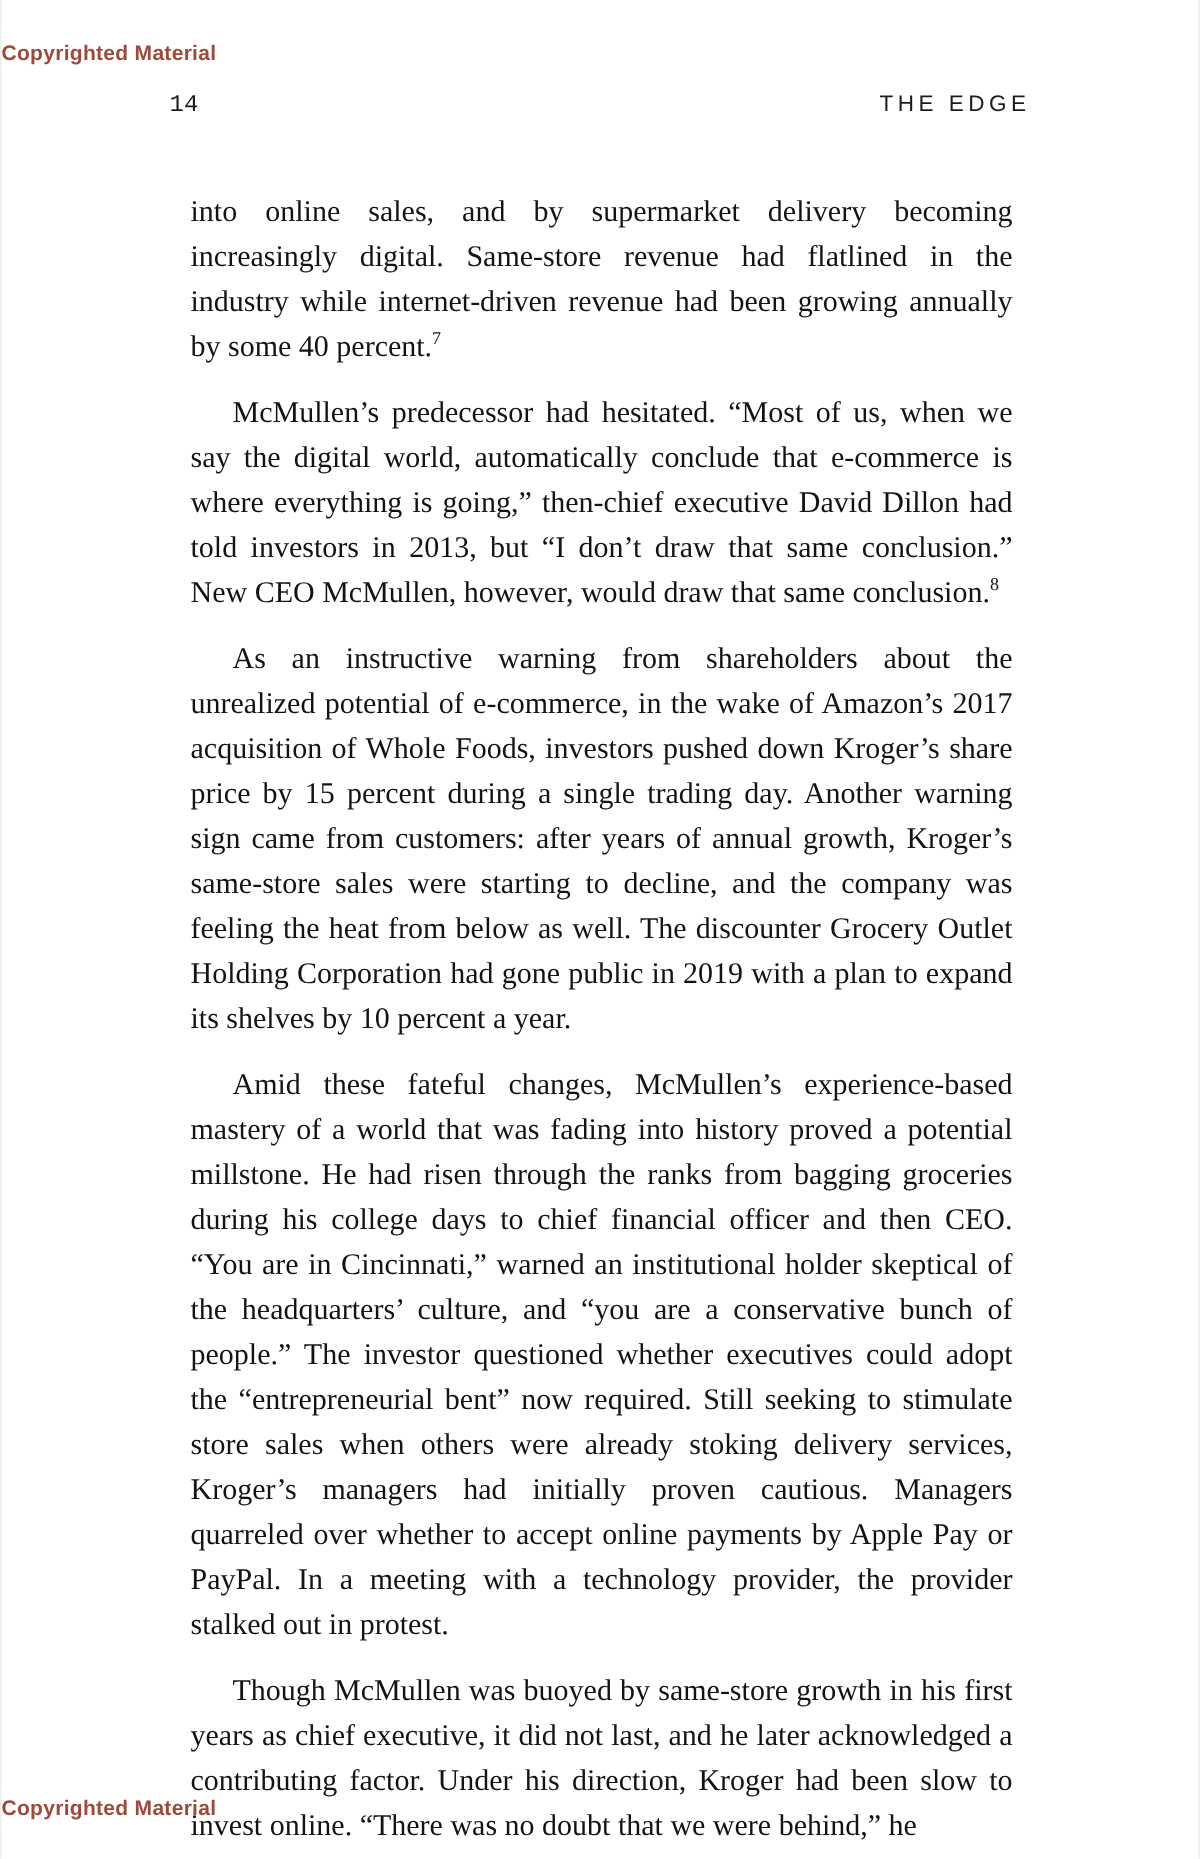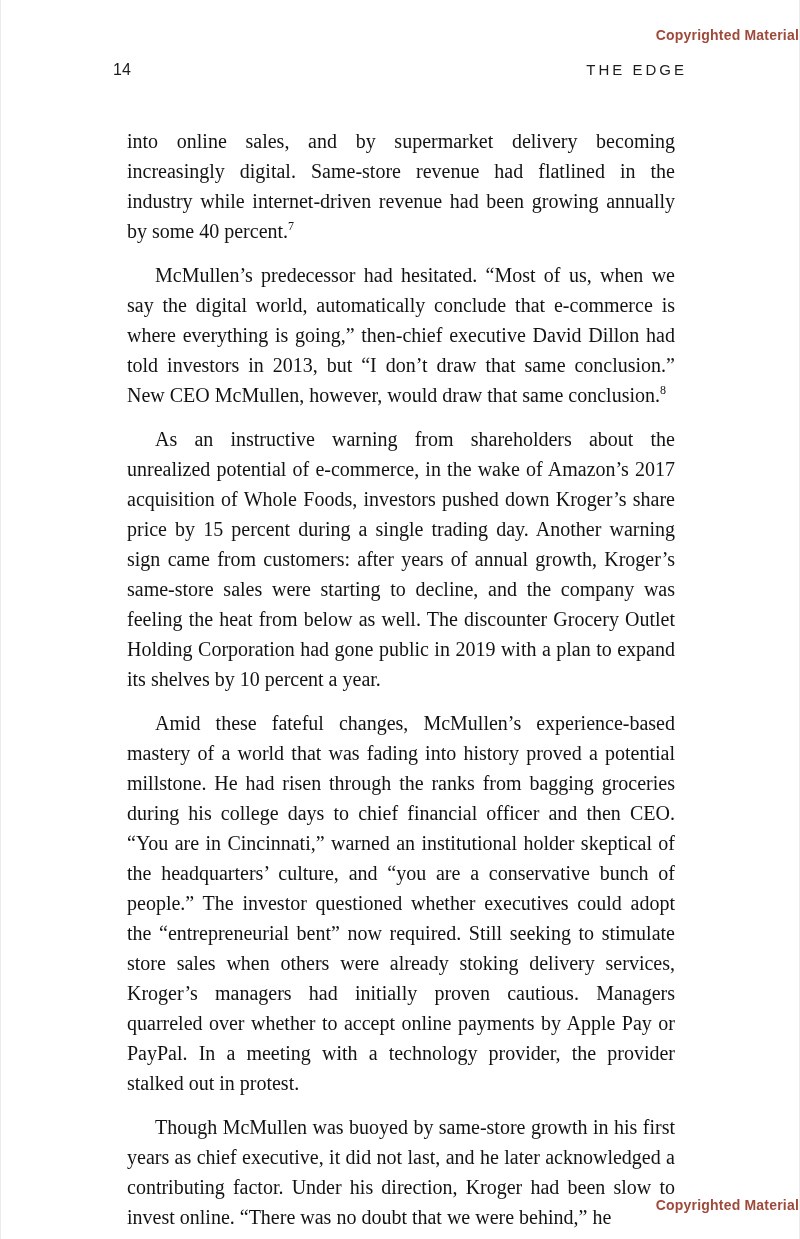--- a/index.html
+++ b/index.html
@@ -14,21 +14,21 @@
     font-family: "Liberation Serif", serif;
     color: #131313;
     box-sizing: border-box;
     border-left: 1px solid #ececec;
     border-right: 1px solid #ececec;
   }
   .copyright {
     position: absolute;
     left: 0;
     width: 100%;
-    text-align: right;
+    text-align: left;
     font-family: "Liberation Sans", sans-serif;
     font-weight: bold;
     font-size: 14px;
     letter-spacing: 0.2px;
     color: #9e4a3b;
   }
   .copyright.top { top: 27px; }
   .copyright.bottom { top: 1197px; }
 
   .running-header {
@@ -36,21 +36,21 @@
     top: 61px;
     left: 112px;
     right: 112px;
     height: 20px;
   }
   .page-number {
     position: absolute;
     left: 0;
     top: 0;
     font-size: 16px;
-    font-family: Liberation Sans, sans-serif;
+    font-family: Liberation Mono, monospace;
     color: #1c1c1c;
     text-align: center;
   }
   .running-title {
     position: absolute;
     left: 0;
     right: 0;
     top: 0;
     text-align: right;
     font-size: 15px;

